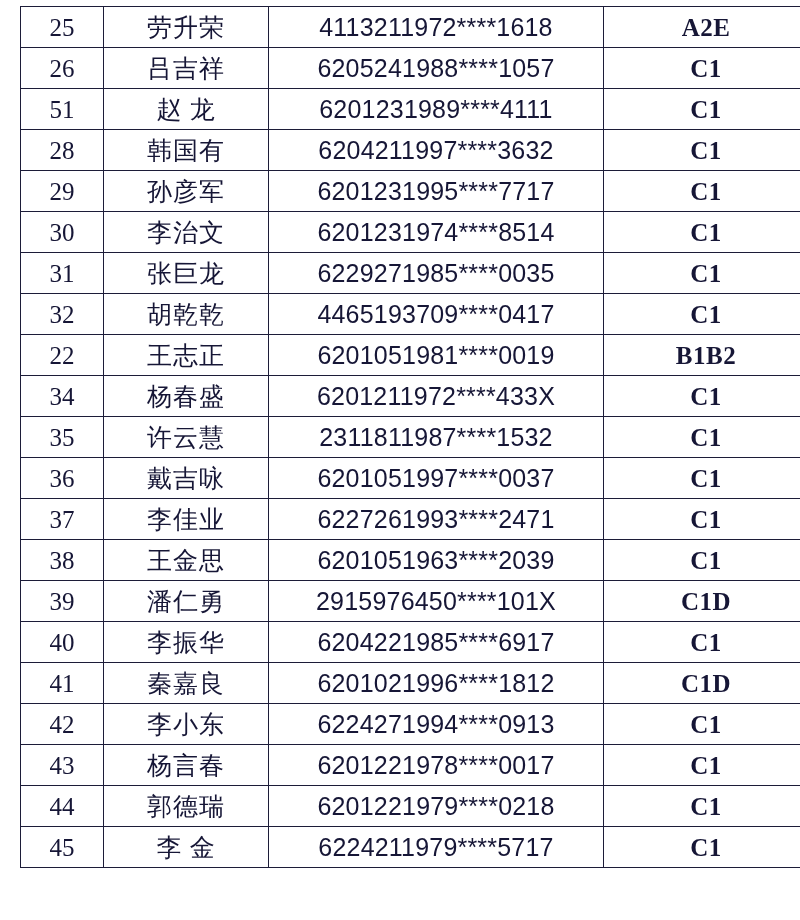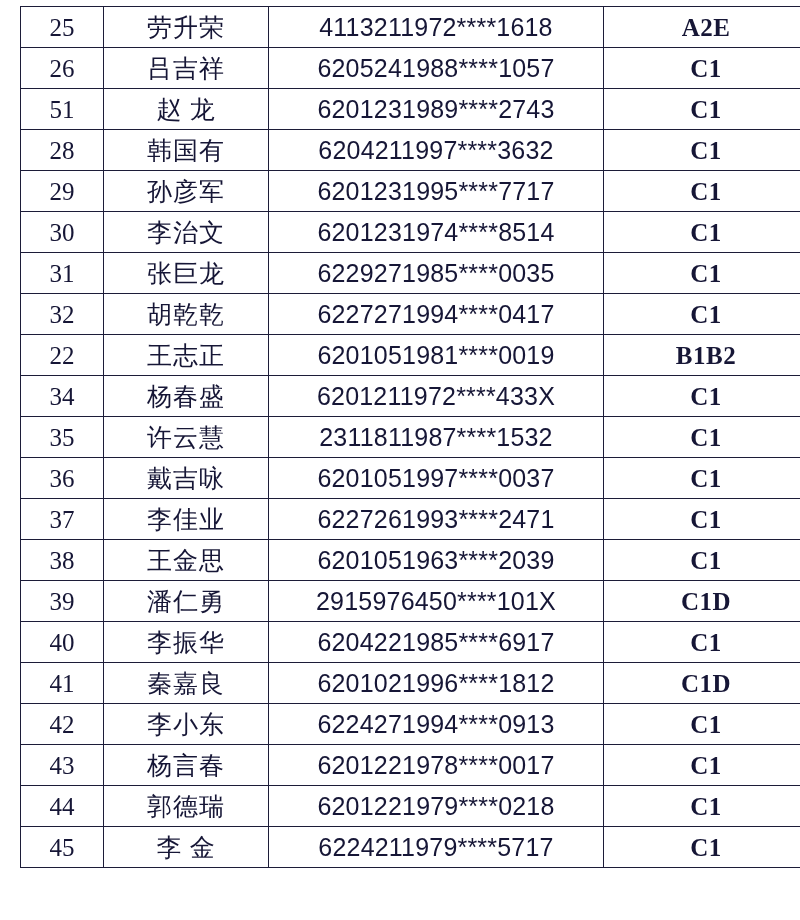--- a/index.html
+++ b/index.html
@@ -85,21 +85,21 @@
       <tr>
         <td class="col-index">26</td>
         <td class="col-name">吕吉祥</td>
         <td class="col-id">6205241988****1057</td>
         <td class="col-class">C1</td>
       </tr>
 
       <tr>
         <td class="col-index">51</td>
         <td class="col-name spaced">赵 龙</td>
-        <td class="col-id">6201231989****2743</td>
+        <td class="col-id">6201231989****4111</td>
         <td class="col-class">C1</td>
       </tr>
 
       <tr>
         <td class="col-index">28</td>
         <td class="col-name">韩国有</td>
         <td class="col-id">6204211997****3632</td>
         <td class="col-class">C1</td>
       </tr>
 
@@ -120,21 +120,21 @@
       <tr>
         <td class="col-index">31</td>
         <td class="col-name">张巨龙</td>
         <td class="col-id">6229271985****0035</td>
         <td class="col-class">C1</td>
       </tr>
 
       <tr>
         <td class="col-index">32</td>
         <td class="col-name">胡乾乾</td>
-        <td class="col-id">6227271994****0417</td>
+        <td class="col-id">4465193709****0417</td>
         <td class="col-class">C1</td>
       </tr>
 
       <tr>
         <td class="col-index">22</td>
         <td class="col-name">王志正</td>
         <td class="col-id">6201051981****0019</td>
         <td class="col-class">B1B2</td>
       </tr>
 

